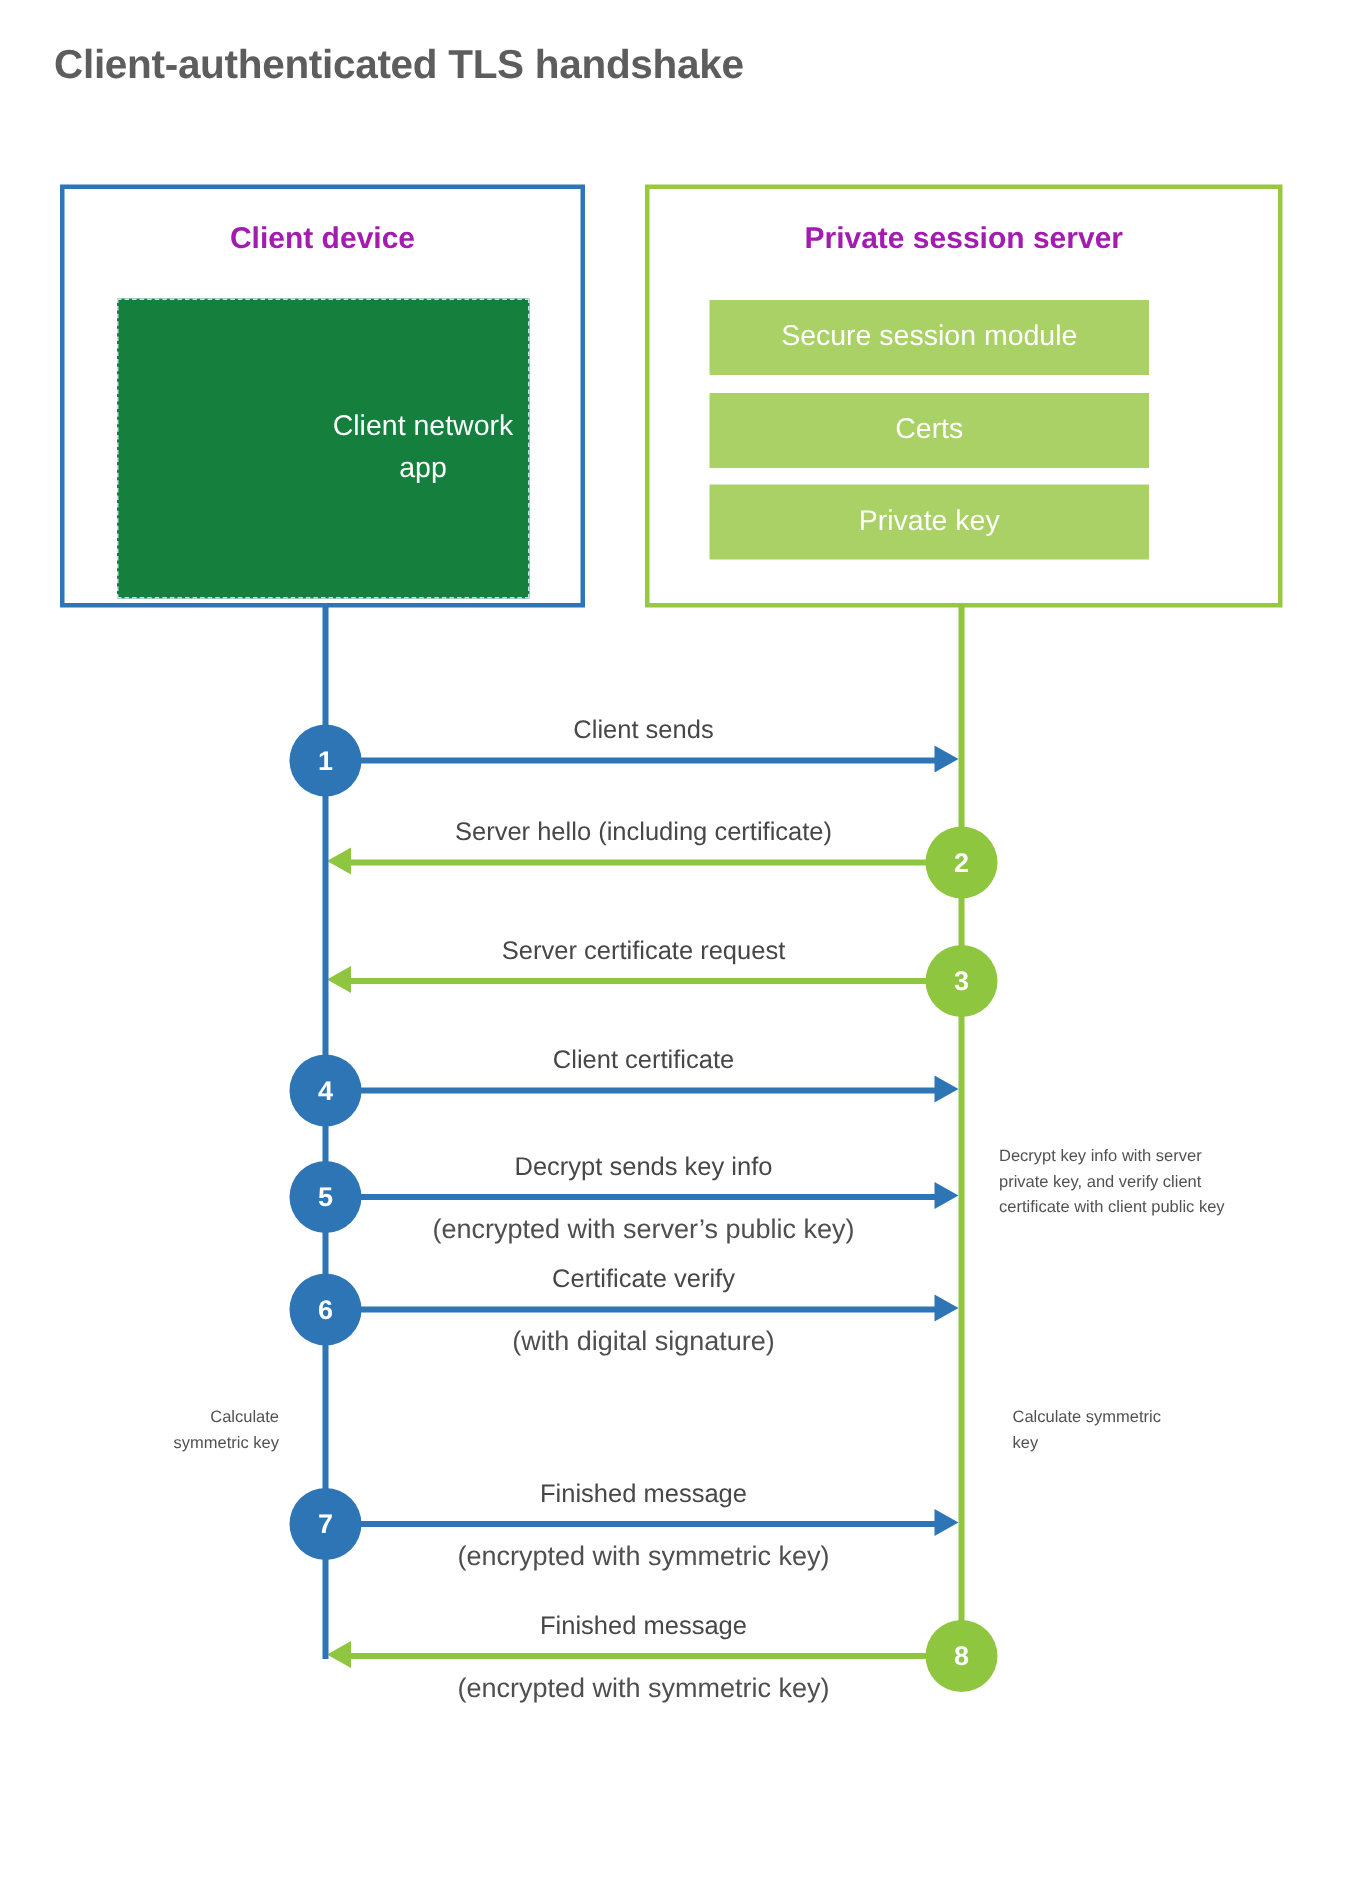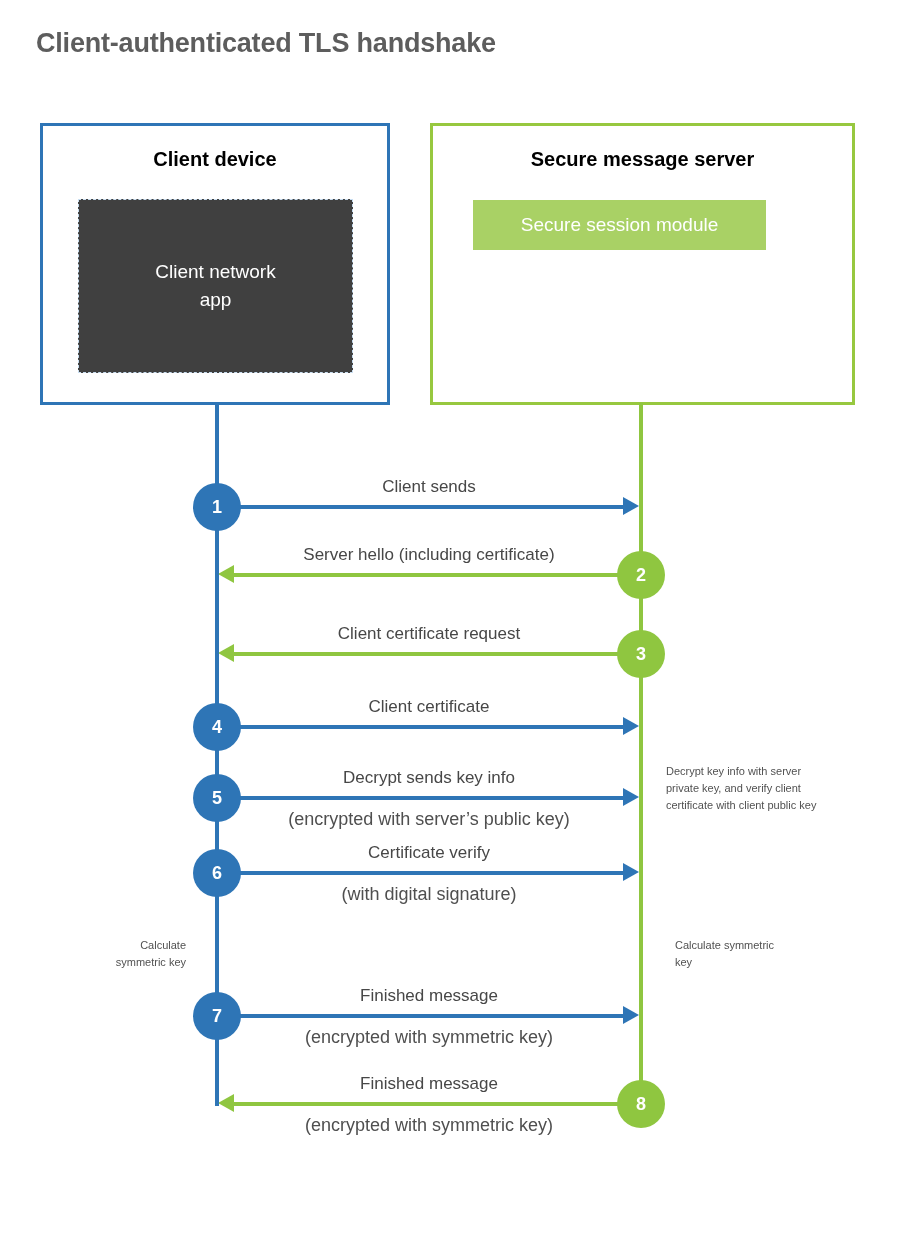--- a/index.html
+++ b/index.html
@@ -7,25 +7,25 @@
   .canvas{position:relative;width:900px;height:1256px;background:#ffffff;overflow:hidden;}
 
   .title{position:absolute;left:36px;top:28px;margin:0;font-size:27px;font-weight:700;
          color:#5d5d5d;letter-spacing:-0.2px;}
 
   
   .box{position:absolute;top:123px;height:282px;background:#fff;box-sizing:border-box;}
   .box.client{left:40px;width:350px;border:3px solid #2e75b6;}
   .box.server{left:430px;width:425px;border:3px solid #97c83f;}
   .box-title{position:absolute;left:0;right:0;top:22px;text-align:center;
-             font-size:20px;font-weight:bold;color:#000000;}
+             font-size:20px;font-weight:bold;color:#a21caf;}
 
-  .app-box{position:absolute;left:35px;top:73px;width:275px;height:174px;
-           background:#404040;border:1px dashed #c9def1;box-sizing:border-box;
-           display:flex;align-items:center;justify-content:center;}
+  .app-box{position:absolute;left:35px;top:73px;width:275px;height:200px;
+           background:#15803d;border:1px dashed #c9def1;box-sizing:border-box;
+           display:flex;align-items:center;justify-content:flex-end;}
   .app-label{width:140px;text-align:center;color:#ffffff;font-size:19px;line-height:28px;}
 
   .bar{position:absolute;left:40px;width:293px;height:50px;background:#a9d165;
        color:#ffffff;font-size:19px;text-align:center;line-height:50px;}
   .bar.b1{top:74px;}
   .bar.b2{top:136px;}
   .bar.b3{top:197px;}
 
   
   .lifeline{position:absolute;width:4px;z-index:1;}
@@ -72,22 +72,24 @@
   <h1 class="title">Client-authenticated TLS handshake</h1>
 
   <div class="box client">
     <div class="box-title">Client device</div>
     <div class="app-box">
       <div class="app-label">Client network app</div>
     </div>
   </div>
 
   <div class="box server">
-    <div class="box-title">Secure message server</div>
+    <div class="box-title">Private session server</div>
     <div class="bar b1">Secure session module</div>
+    <div class="bar b2">Certs</div>
+    <div class="bar b3">Private key</div>
   </div>
 
   <div class="lifeline blue"></div>
   <div class="lifeline green"></div>
 
   <div class="step s1">
     <div class="msg-label">Client sends</div>
     <div class="arrow right">
       <div class="shaft"></div>
       <div class="head"></div>
@@ -98,21 +100,21 @@
   <div class="step s2">
     <div class="msg-label">Server hello (including certificate)</div>
     <div class="arrow left">
       <div class="shaft"></div>
       <div class="head"></div>
     </div>
     <div class="circle green-c">2</div>
   </div>
 
   <div class="step s3">
-    <div class="msg-label">Client certificate request</div>
+    <div class="msg-label">Server certificate request</div>
     <div class="arrow left">
       <div class="shaft"></div>
       <div class="head"></div>
     </div>
     <div class="circle green-c">3</div>
   </div>
 
   <div class="step s4">
     <div class="msg-label">Client certificate</div>
     <div class="arrow right">

